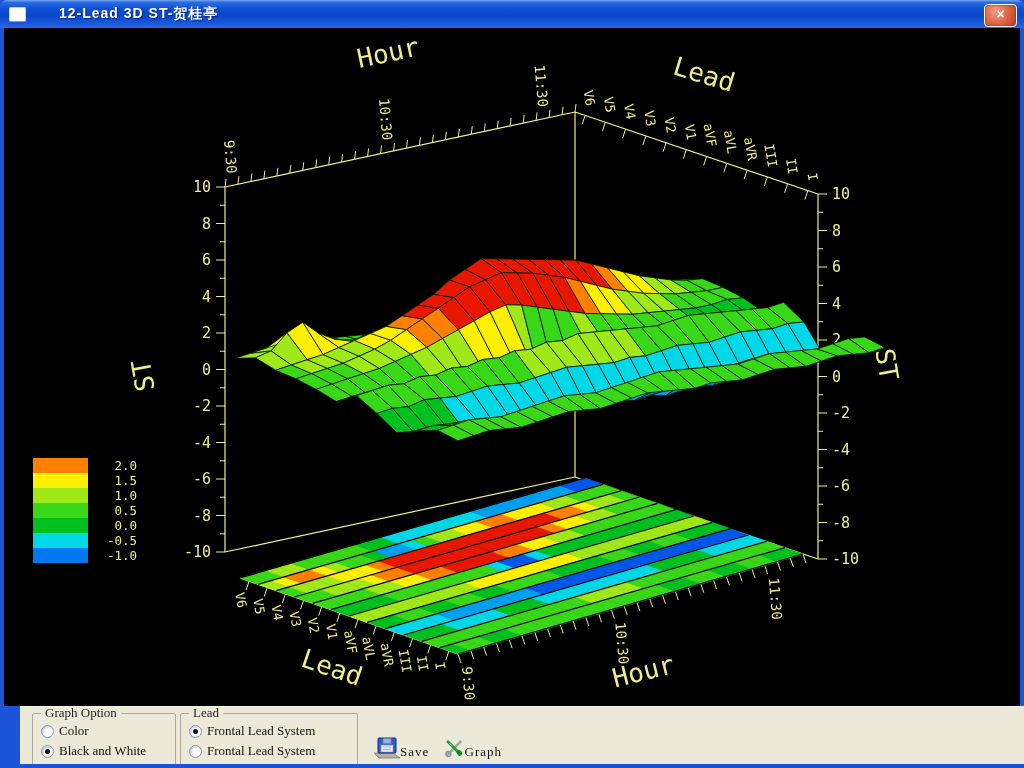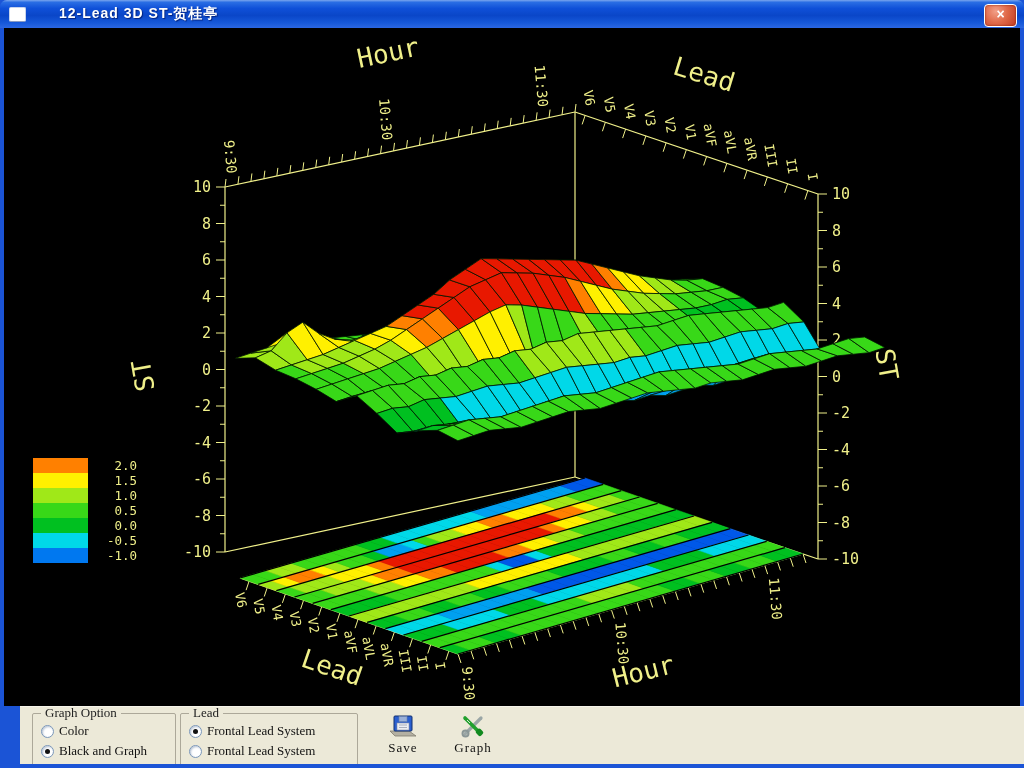--- a/index.html
+++ b/index.html
@@ -21,21 +21,21 @@
   .groupbox{position:absolute;top:6px;height:60px;border:1px solid #aca899;border-radius:2px;}
   .groupbox .gb-title{position:absolute;top:-9px;left:8px;background:#ece9d8;padding:0 4px;font-size:13px;color:#222;white-space:nowrap;}
   .gb-graph{left:12px;width:142px;}
   .gb-lead{left:160px;width:176px;}
   .radio-row{display:flex;align-items:center;margin:4px 0 0 8px;cursor:pointer;text-align:center;}
   .gb-graph .radio-row:first-of-type, .gb-lead .radio-row:first-of-type{margin-top:9px;}
   .radio{width:11px;height:11px;border-radius:50%;background:#fff;border:1px solid #7a96b8;box-shadow:inset 1px 1px 2px #b8c4d4;flex:0 0 auto;position:relative;}
   .radio.checked::after{content:"";position:absolute;left:3px;top:3px;width:5px;height:5px;border-radius:50%;background:#111;}
   .radio-label{font-size:13px;color:#111;margin-left:5px;white-space:nowrap;}
   .toolbar{position:absolute;left:348px;top:4px;display:flex;}
-  .tool-btn{width:70px;height:50px;display:flex;flex-direction:column;align-items:center;justify-content:flex-start;background:transparent;border:none;cursor:pointer;padding-top:3px;}
+  .tool-btn{width:70px;height:50px;display:flex;flex-direction:row;align-items:flex-end;justify-content:flex-start;background:transparent;border:none;cursor:pointer;padding-top:3px;}
   .tool-btn .icon{width:26px;height:24px;}
   .tool-btn .tb-label{font-family:"Liberation Serif",serif;font-size:13px;color:#111;margin-top:2px;letter-spacing:1px;}
 </style>
 </head>
 <body>
 
 <div class="window">
 
   <div class="titlebar">
     <div class="app-icon"></div>
@@ -896,21 +896,21 @@
   <div class="panel">
 
     <div class="groupbox gb-graph">
       <span class="gb-title">Graph Option</span>
       <div class="radio-row">
         <span class="radio"></span>
         <span class="radio-label">Color</span>
       </div>
       <div class="radio-row">
         <span class="radio checked"></span>
-        <span class="radio-label">Black and Graph</span>
+        <span class="radio-label">Black and White</span>
       </div>
     </div>
 
     <div class="groupbox gb-lead">
       <span class="gb-title">Lead</span>
       <div class="radio-row">
         <span class="radio checked"></span>
         <span class="radio-label">Frontal Lead System</span>
       </div>
       <div class="radio-row">

